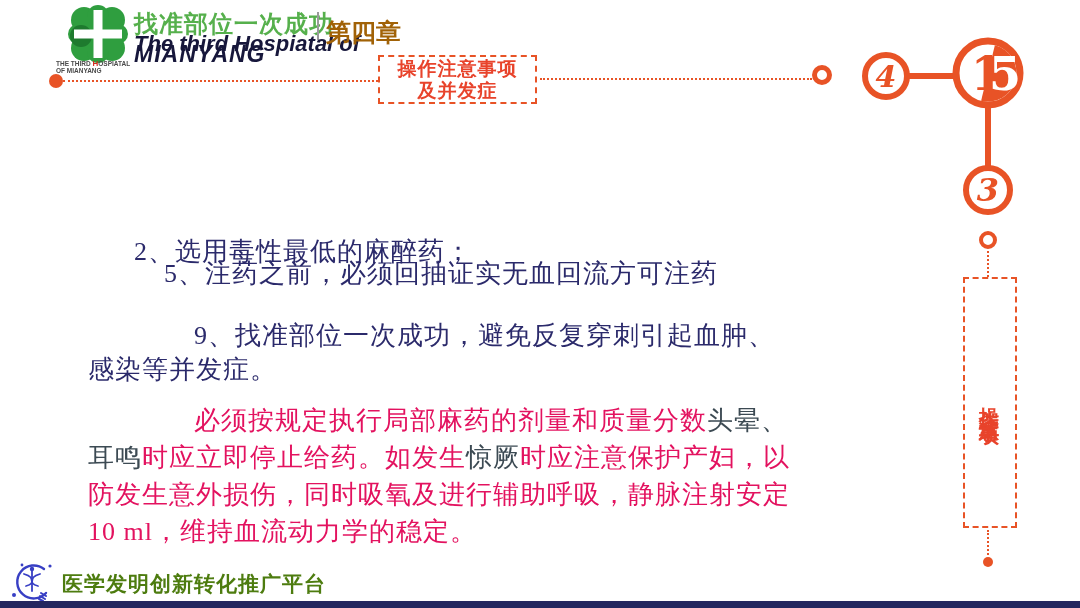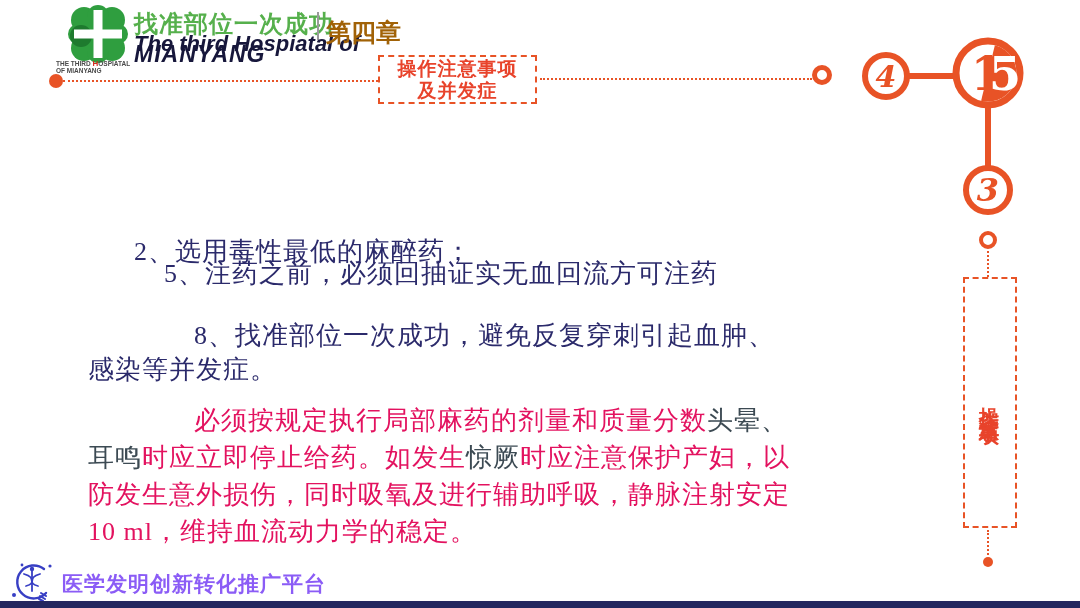--- a/index.html
+++ b/index.html
@@ -53,21 +53,21 @@
   .item-2 { left:134px; top:198px;margin-top:36px; }
   .item-3 { left:164px; top:256px; }
   .item-4 { left:88px; top:319px; width:712px; text-indent:106px; line-height:34px; white-space:normal; }
   .note   { left:88px; top:402px; width:714px; text-indent:106px; line-height:37px;
             font-family:"Liberation Serif","DejaVu Serif",serif; font-size:26px; letter-spacing:1px; }
   .seg-red  { color:#E3125F; }
   .seg-dark { color:#3C4A53; }
 
   
   .platform-logo { left:10px; top:560px; width:46px; height:44px; }
-  .platform-name { left:62px; top:570px; font-size:21px; font-weight:bold; color:#8b5cf6; letter-spacing:1px; }
+  .platform-name { left:62px; top:570px; font-size:21px; font-weight:bold; color:#4d7c0f; letter-spacing:1px; }
   .bottom-bar { left:0; top:601px; width:1080px; height:7px; background:#23265F; }
 </style>
 </head>
 <body>
 
 <div class="slide">
 
   <svg class="abs" style="left:68px; top:5px;" width="60" height="58" viewBox="0 0 60 58">
     <g fill="#2F9E3F">
       <circle cx="16" cy="15" r="13"></circle>
@@ -123,21 +123,21 @@
 
   <div class="abs side-box">
     <span>操作注意事项</span>
   </div>
 
   <div class="abs vdots-bottom"></div>
   <div class="abs dot-bottom"></div>
 
   <div class="abs body-text item-2">2、选用毒性最低的麻醉药；</div>
   <div class="abs body-text item-3">5、注药之前，必须回抽证实无血回流方可注药</div>
-  <div class="abs body-text item-4">8、找准部位一次成功，避免反复穿刺引起血肿、感染等并发症。</div>
+  <div class="abs body-text item-4">9、找准部位一次成功，避免反复穿刺引起血肿、感染等并发症。</div>
 
   <div class="abs note"><span class="seg-red">必须按规定执行局部麻药的剂量和质量分数</span><span class="seg-dark">头晕、耳鸣</span><span class="seg-red">时应立即停止给药。如发生</span><span class="seg-dark">惊厥</span><span class="seg-red">时应注意保护产妇，以防发生意外损伤，同时吸氧及进行辅助呼吸，静脉注射安定10 ml，维持血流动力学的稳定。</span></div>
 
   <svg class="abs platform-logo" viewBox="0 0 46 44">
     <g stroke="#383FC4" fill="none" stroke-width="2.4" stroke-linecap="round">
       <path d="M34,9 A16.5,16.5 0 1 0 36,33"></path>
     </g>
     <g stroke="#383FC4" fill="none" stroke-width="1.8" stroke-linecap="round">
       <line x1="22" y1="11" x2="22" y2="31"></line>
       <path d="M14,14 C28,18 16,23 28,26"></path>

